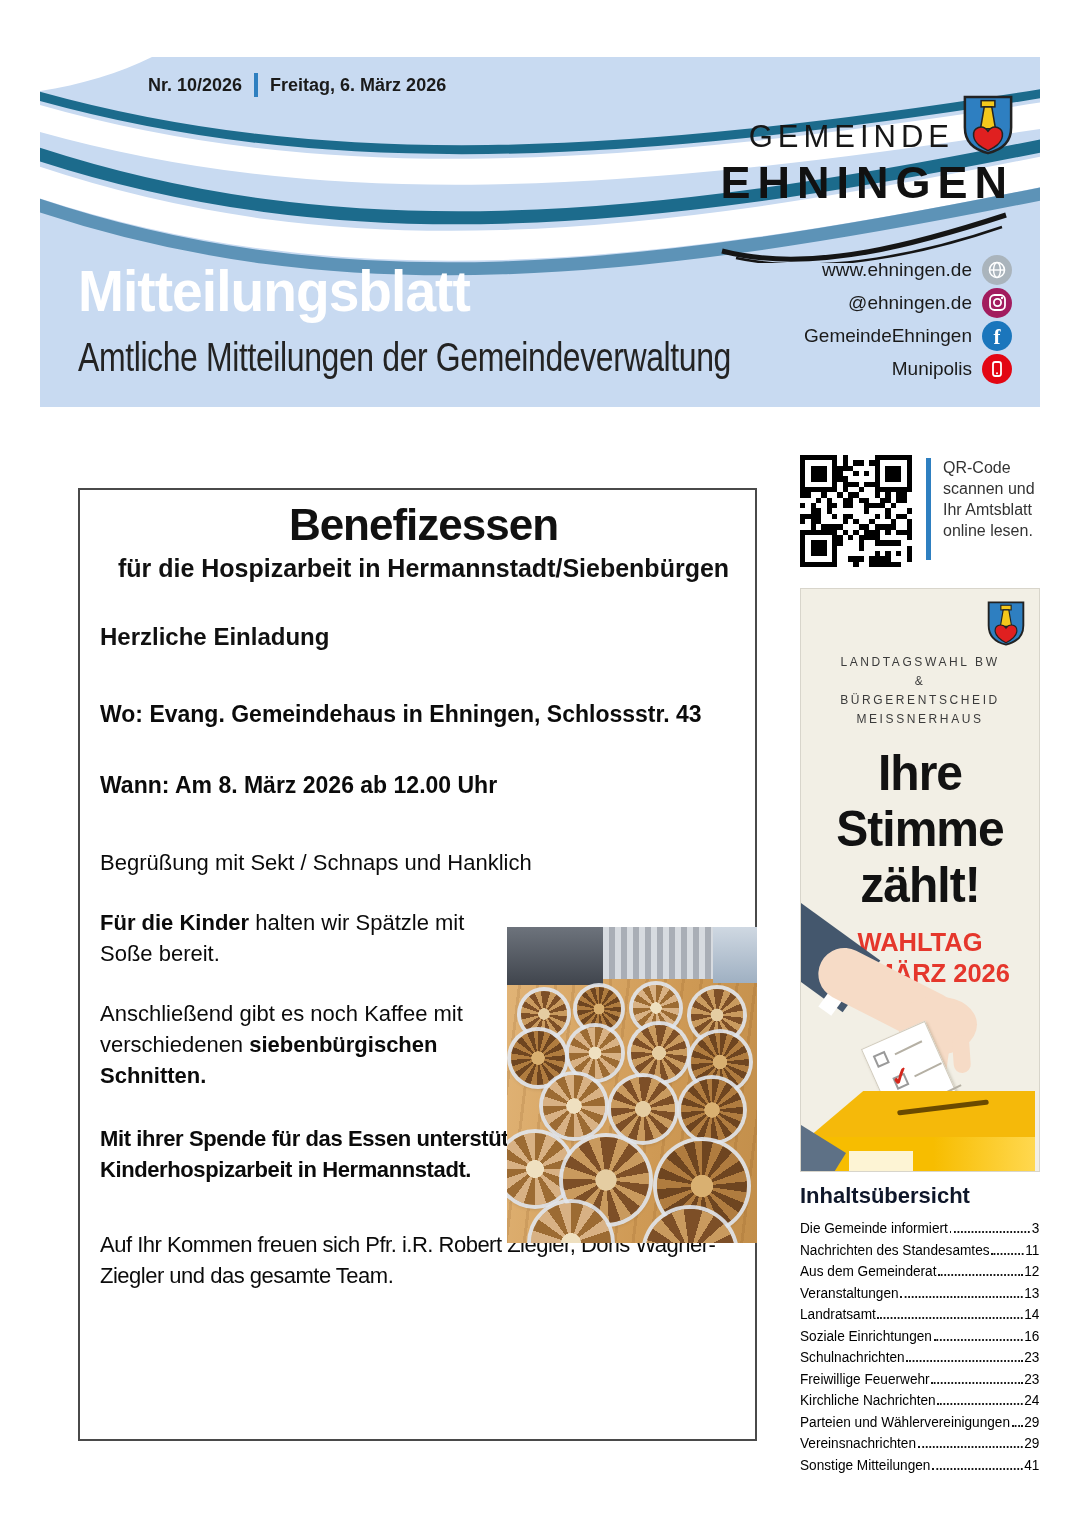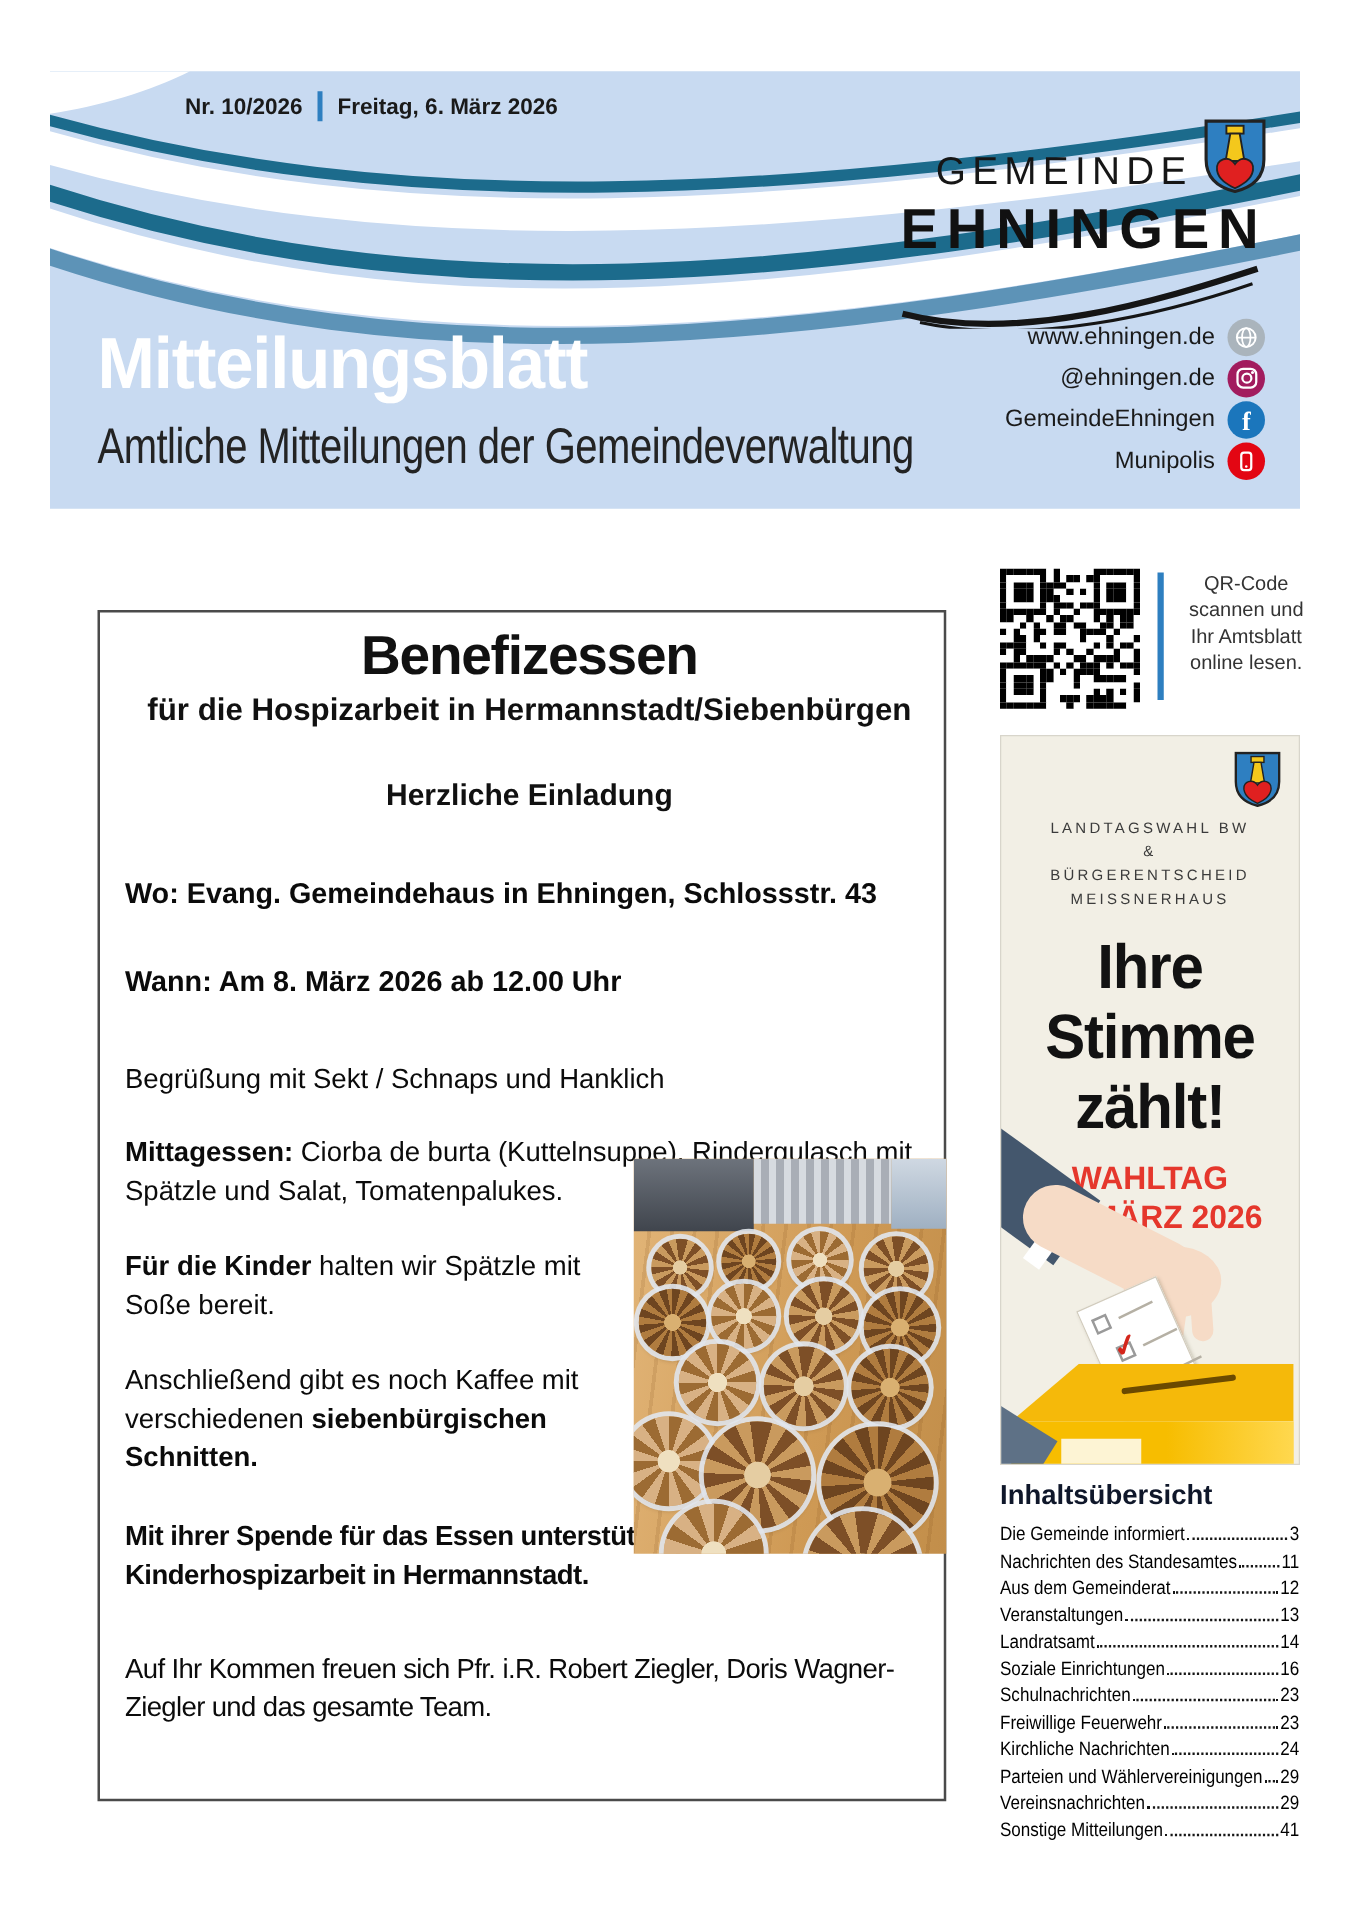--- a/index.html
+++ b/index.html
@@ -25,31 +25,31 @@
   .pub-title{position:absolute;left:38px;top:200px;font-size:58px;font-weight:700;color:#fff;letter-spacing:-1px;transform:scaleX(.95);transform-origin:left;}
   .pub-sub{position:absolute;left:38px;top:278px;font-size:40px;font-weight:400;color:#232323;letter-spacing:-.5px;transform:scaleX(.8);transform-origin:left;}
   .contacts{position:absolute;right:28px;top:196px;}
   .contact-row{display:flex;justify-content:flex-end;align-items:center;gap:10px;height:33px;}
   .contact-label{font-size:19px;color:#1a1a1a;}
   .cicon{width:30px;height:30px;border-radius:50%;display:flex;align-items:center;justify-content:center;flex:none;}
   .cicon svg{display:block;}
   .fb-f{color:#fff;font-weight:700;font-size:21px;font-family:"Liberation Serif",serif;margin-top:3px;}
 
   
-  .qr-wrap{position:absolute;left:800px;top:455px;display:flex;align-items:flex-start;text-align:center;}
+  .qr-wrap{position:absolute;left:800px;top:455px;display:flex;align-items:flex-start;}
   #qr-grid{width:112px;height:112px;display:grid;grid-template-columns:repeat(21,1fr);grid-template-rows:repeat(21,1fr);background:#fff;}
   #qr-grid .m{background:#fff;} #qr-grid .b{background:#000;}
   .qr-divider{width:5px;height:102px;background:var(--accent-blue);margin:3px 12px 0 14px;}
   .qr-caption{width:108px;font-size:16px;line-height:21px;color:#333;margin-top:2px;}
 
   
   .article{position:absolute;left:78px;top:488px;width:679px;height:953px;border:2px solid #4a4a4a;background:#fff;padding:8px 8px 0 20px;}
   .a-title{text-align:center;font-size:44px;font-weight:700;letter-spacing:-1px;margin-top:2px;}
   .a-sub{text-align:center;font-size:25px;font-weight:700;margin-top:4px;}
-  .a-invite{text-align:center;font-size:24px;font-weight:700;margin-top:40px;}
+  .a-invite{text-align:left;font-size:24px;font-weight:700;margin-top:40px;}
   .p{font-size:22px;line-height:31px;color:#0b0b0b;}
   .a-where{font-size:23px;font-weight:700;margin-top:48px;}
   .a-when{font-size:23px;font-weight:700;margin-top:40px;}
   .a-greet{margin-top:46px;}
   .a-lunch{margin-top:28px;}
   .a-kids,.a-coffee,.a-hospiz{width:402px;margin-top:29px;}
   .a-donation{font-weight:700;margin-top:32px;letter-spacing:-.4px;}
   .a-closing{margin-top:44px;letter-spacing:-.5px;}
   
   .photo{position:absolute;left:427px;top:437px;width:250px;height:316px;overflow:hidden;
@@ -638,21 +638,20 @@
 
   <div class="article">
     <div class="a-title">Benefizessen</div>
     <div class="a-sub">für die Hospizarbeit in Hermannstadt/Siebenbürgen</div>
     <div class="a-invite">Herzliche Einladung</div>
 
     <div class="p a-where">Wo: Evang. Gemeindehaus in Ehningen, Schlossstr. 43</div>
     <div class="p a-when">Wann: Am 8. März 2026 ab 12.00 Uhr</div>
     <div class="p a-greet">Begrüßung mit Sekt / Schnaps und Hanklich</div>
 
-    <p class="p a-lunch"><b>Mittagessen:</b><span> Ciorba de burta (Kuttelnsuppe), Rindergulasch mit Spätzle und Salat, Tomatenpalukes.</span></p>
     <p class="p a-kids"><b>Für die Kinder</b><span> halten wir Spätzle mit Soße bereit.</span></p>
     <p class="p a-coffee"><span>Anschließend gibt es noch Kaffee mit verschiedenen </span><b>siebenbürgischen Schnitten.</b></p>
     <p class="p a-donation">Mit ihrer Spende für das Essen unterstützen wir die Hospiz- und Kinderhospizarbeit in Hermannstadt.</p>
     <p class="p a-closing">Auf Ihr Kommen freuen sich Pfr. i.R. Robert Ziegler, Doris Wagner-Ziegler und das gesamte Team.</p>
 
     <div class="photo" id="pastry-photo">
       <div class="grain"></div>
       <div class="machineA"></div>
       <div class="machineB"></div>
       <div class="machineC"></div>

